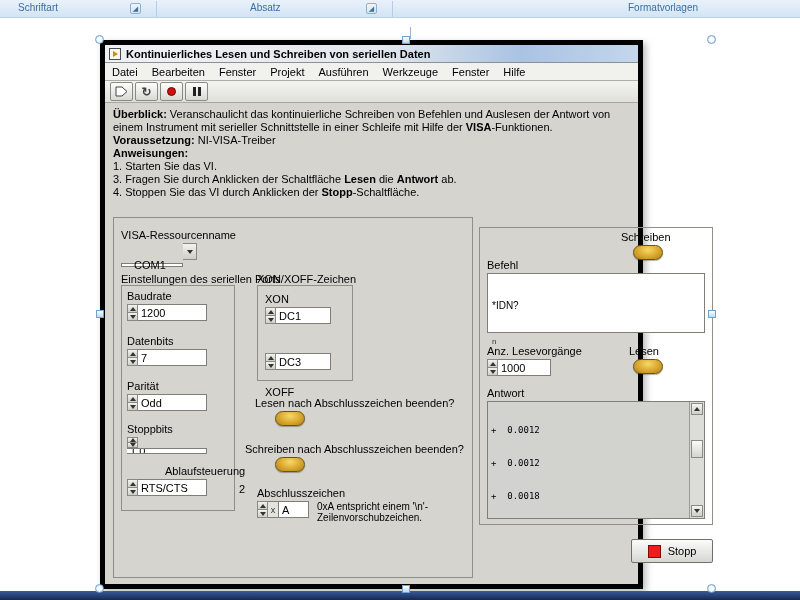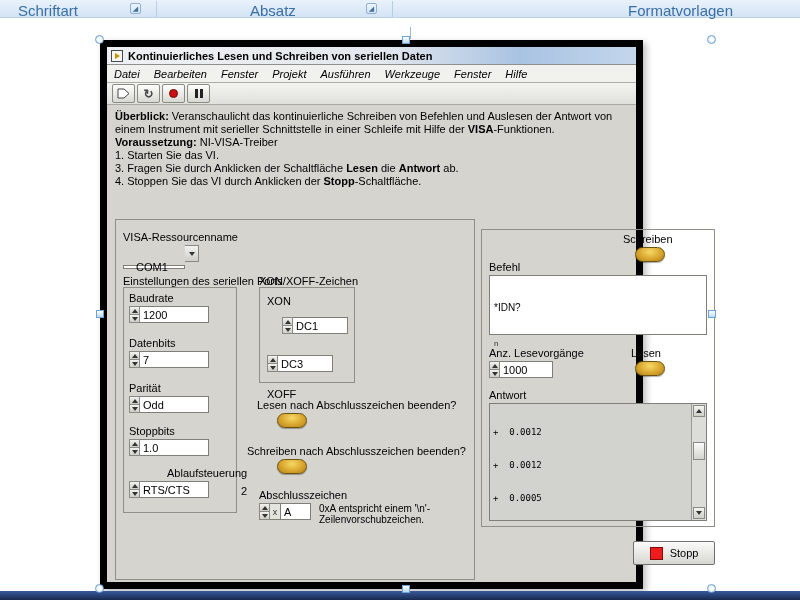--- a/index.html
+++ b/index.html
@@ -5,51 +5,51 @@
   * { margin:0; padding:0; box-sizing:border-box; }
   html,body { width:800px; height:600px; }
   body {
     position:relative; overflow:hidden; background:#ffffff;
     font-family:"Liberation Sans", sans-serif; font-size:11px; color:#000;
   }
 
   
   .ribbon { position:absolute; left:0; top:0; width:800px; height:18px;
     background:linear-gradient(#e9f2fb,#d3e4f4); border-bottom:1px solid #bcd2e8; }
-  .rlabel { position:absolute; top:2px; font-size:15px; color:#3a6ea5; white-space:nowrap; }
+  .rlabel { position:absolute; top:2px; font-size:10px; color:#3a6ea5; white-space:nowrap; }
   .rsep { position:absolute; top:1px; height:16px; width:1px; background:#b7cde3; }
   .launcher { position:absolute; top:3px; width:11px; height:11px; border:1px solid #8fb0cf;
     background:linear-gradient(#eef5fc,#d4e5f5); color:#41729f; font-size:7px; line-height:9px;
     text-align:center; border-radius:2px; }
 
   .bottombar { position:absolute; left:0; top:591px; width:800px; height:9px;
     background:linear-gradient(#3a5a9c,#16294f); }
 
   
   .h-circle { position:absolute; width:9px; height:9px; border-radius:50%;
     background:radial-gradient(#ffffff 30%,#bcd8f0); border:1px solid #6da2d4; z-index:50; }
   .h-square { position:absolute; width:8px; height:8px;
     background:linear-gradient(#ffffff,#bcd8f0); border:1px solid #6da2d4; z-index:50; }
   .anchorline { position:absolute; left:410px; top:27px; width:1px; height:12px; background:#9ab6d6; }
 
   
   .lvwin { position:absolute; left:100px; top:40px; width:543px; height:549px;
-    background:#d5d4cf; border:7px solid #000000; box-shadow:3px 3px 7px rgba(0,0,0,.28); }
+    background:#d5d4cf; border:5px solid #000000; box-shadow:3px 3px 7px rgba(0,0,0,.28); }
   .titlebar { position:absolute; left:0; top:0; right:0; height:18px;
     background:linear-gradient(90deg,#eef1f4 0%,#e3e8ee 52%,#a9c3e2 78%,#c3d6ec 100%);
     border-bottom:1px solid #8f8f8f; display:flex; align-items:center; padding:0 4px; gap:5px; }
   .titletext { font-size:11px; font-weight:bold; white-space:nowrap; }
   .lvicon { width:12px; height:12px; background:#f5f5f2; border:1px solid #4a4a4a;
     display:flex; align-items:center; justify-content:center; }
   .lvicon i { width:0; height:0; border-top:3px solid transparent; border-bottom:3px solid transparent;
     border-left:5px solid #c79100; }
 
   .menubar { position:absolute; left:0; top:18px; right:0; height:18px; background:#f1f1ee;
     border-bottom:1px solid #adada7; display:flex; align-items:center; font-size:11px; }
-  .mitem { padding:0 7px; cursor:default;font-style:italic; }
+  .mitem { padding:0 7px; cursor:default; }
 
   .toolbar { position:absolute; left:0; top:36px; right:0; height:22px;
     background:linear-gradient(#f3f3f0,#e0e0db); border-bottom:1px solid #a8a8a2;
     display:flex; align-items:center; padding-left:5px; gap:2px; }
   .tbtn { width:23px; height:19px; border:1px solid #8a8a84; border-radius:2px;
     background:linear-gradient(#fdfdfc,#d9d9d3); display:flex; align-items:center;
     justify-content:center; gap:2px; }
   .abortdot { width:9px; height:9px; border-radius:50%; background:#cc1111; border:1px solid #6d0606; }
   .pbar { width:3px; height:9px; background:#222; }
   .contrun { font-size:12px; font-weight:bold; color:#444; line-height:10px; }
@@ -155,20 +155,21 @@
     </span>
     <span class="tbtn">
       <span class="pbar"></span>
       <span class="pbar"></span>
     </span>
   </div>
 
   <div class="instructions">
     <div><b>Überblick:</b><span> Veranschaulicht das kontinuierliche Schreiben von Befehlen und Auslesen der Antwort von einem Instrument mit serieller Schnittstelle in einer Schleife mit Hilfe der </span><b>VISA</b><span>-Funktionen.</span></div>
     <div><b>Voraussetzung:</b><span> NI-VISA-Treiber</span></div>
+    <div><b>Anweisungen:</b></div>
     <div><span>1. Starten Sie das VI.</span></div>
     <div><span>3. Fragen Sie durch Anklicken der Schaltfläche </span><b>Lesen</b><span> die </span><b>Antwort</b><span> ab.</span></div>
     <div><span>4. Stoppen Sie das VI durch Anklicken der </span><b>Stopp</b><span>-Schaltfläche.</span></div>
   </div>
 
   <div class="gbox" style="left:8px; top:172px; width:360px; height:361px;"></div>
 
   <span class="lbl" style="left:16px; top:184px;">VISA-Ressourcenname</span>
   <div class="combo" style="left:16px; top:198px; width:76px;">
     <span class="cfield">COM1</span>
@@ -213,21 +214,21 @@
           <i class="tri-up"></i>
         </span>
       <span class="sbtn">
           <i class="tri-down"></i>
         </span>
     </span>
     <span class="sfield">Odd</span>
   </div>
 
   <span class="lbl" style="left:22px; top:378px;">Stoppbits</span>
-  <div class="spinner" style="left:22px; top:392px; width:80px;">
+  <div class="spinner" style="left:22px; top:392px; width:80px;flex-direction:column;">
     <span class="spin-col">
       <span class="sbtn">
           <i class="tri-up"></i>
         </span>
       <span class="sbtn">
           <i class="tri-down"></i>
         </span>
     </span>
     <span class="sfield">1.0</span>
   </div>
@@ -243,21 +244,21 @@
         </span>
     </span>
     <span class="sfield">RTS/CTS</span>
   </div>
   <span class="lbl" style="left:134px; top:438px;">2</span>
 
   <span class="lbl" style="left:152px; top:228px;">XON/XOFF-Zeichen</span>
   <div class="gbox" style="left:152px; top:240px; width:96px; height:96px;"></div>
 
   <span class="lbl" style="left:160px; top:248px;">XON</span>
-  <div class="spinner" style="left:175px; top:262px; width:66px;margin-top:8px;">
+  <div class="spinner" style="left:160px; top:262px; width:66px;">
     <span class="spin-col">
       <span class="sbtn">
           <i class="tri-up"></i>
         </span>
       <span class="sbtn">
           <i class="tri-down"></i>
         </span>
     </span>
     <span class="sfield">DC1</span>
   </div>
@@ -321,21 +322,21 @@
   </div>
 
   <span class="lbl" style="left:524px; top:300px;">Lesen</span>
   <span class="led" style="left:528px; top:314px;"></span>
 
   <span class="lbl" style="left:382px; top:342px;">Antwort</span>
   <div class="listbox" style="left:382px; top:356px; width:218px; height:118px;">
     <div class="lrows">
       <div>+  0.0012</div>
       <div>+  0.0012</div>
-      <div>+  0.0005</div>
+      <div>+  0.0018</div>
       
       
       
       
       
       
       
     </div>
     <div class="scroll">
       <span class="sarr" style="top:1px;">

